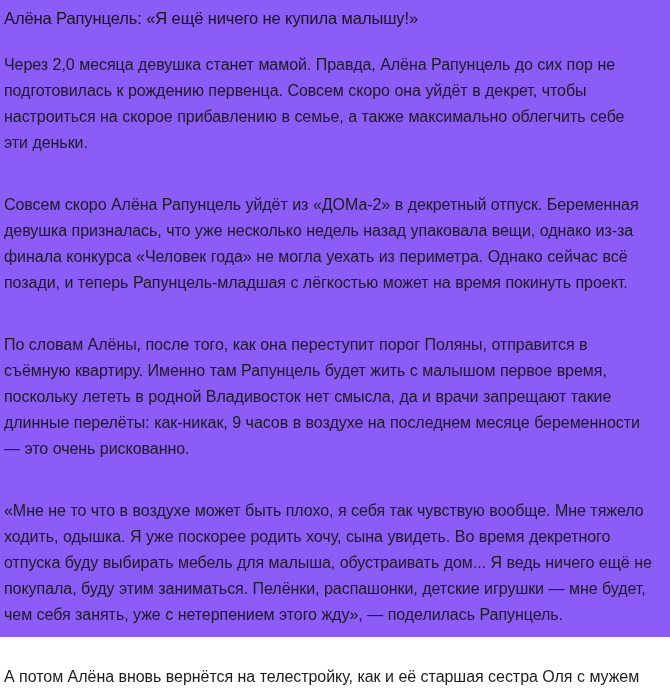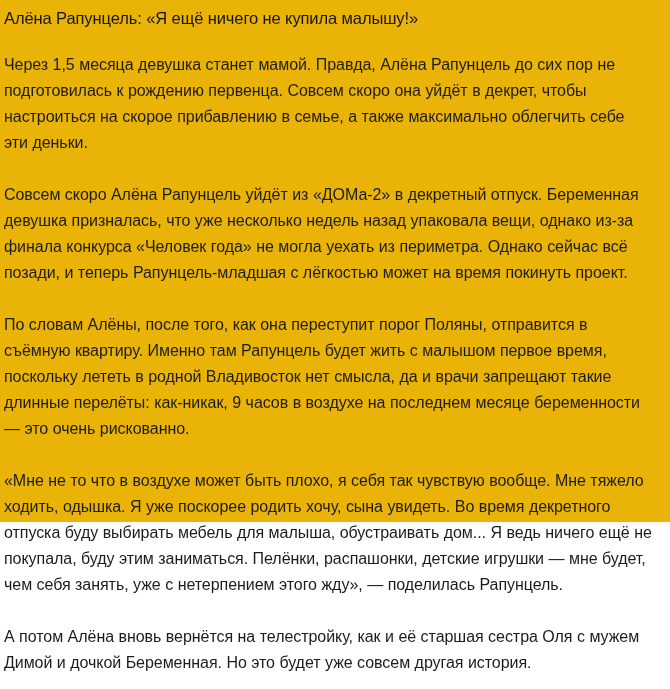--- a/index.html
+++ b/index.html
@@ -11,24 +11,24 @@
   body {
     width: 670px;
     height: 689px;
     overflow: hidden;
     font-family: "Liberation Sans", "DejaVu Sans", sans-serif;
     color: #1a1a1a;
     -webkit-font-smoothing: antialiased;
   }
   .page {
     width: 670px;
-    height: 522px;
+    height: 637px;
     box-sizing: border-box;
     padding: 0 18px 0 4px;
-    background: #eab308;
+    background: #8b5cf6;
   }
   .article-title {
     font-size: 16.5px;
     line-height: 26px;
     font-weight: 400;
     color: #161616;
     margin: 0;
     padding-top: 5px;
     letter-spacing: -0.1px;
     white-space: nowrap;
@@ -41,36 +41,36 @@
     font-size: 16px;
     line-height: 26px;
     color: #1c1c1c;
     margin: 0;
     padding: 0;
     letter-spacing: -0.05px;
     word-spacing: 0.1px;
     text-align: left;
   }
   .paragraph + .paragraph {
-    margin-top: 26px;
+    margin-top: 36px;
   }
   .spacer-after-title {
     height: 21px;
   }
 </style>
 </head>
 <body>
 
 <div class="page">
 
   <h1 class="article-title">Алёна Рапунцель: «Я ещё ничего не купила малышу!»</h1>
 
   <div class="spacer-after-title"></div>
 
   <div class="body-text">
-    <p class="paragraph">Через 1,5 месяца девушка станет мамой. Правда, Алёна Рапунцель до сих пор не подготовилась к рождению первенца. Совсем скоро она уйдёт в декрет, чтобы настроиться на скорое прибавлению в семье, а также максимально облегчить себе эти деньки.</p>
+    <p class="paragraph">Через 2,0 месяца девушка станет мамой. Правда, Алёна Рапунцель до сих пор не подготовилась к рождению первенца. Совсем скоро она уйдёт в декрет, чтобы настроиться на скорое прибавлению в семье, а также максимально облегчить себе эти деньки.</p>
     <p class="paragraph">Совсем скоро Алёна Рапунцель уйдёт из «ДОМа-2» в декретный отпуск. Беременная девушка призналась, что уже несколько недель назад упаковала вещи, однако из-за финала конкурса «Человек года» не могла уехать из периметра. Однако сейчас всё позади, и теперь Рапунцель-младшая с лёгкостью может на время покинуть проект.</p>
     <p class="paragraph">По словам Алёны, после того, как она переступит порог Поляны, отправится в съёмную квартиру. Именно там Рапунцель будет жить с малышом первое время, поскольку лететь в родной Владивосток нет смысла, да и врачи запрещают такие длинные перелёты: как-никак, 9 часов в воздухе на последнем месяце беременности — это очень рискованно.</p>
     <p class="paragraph">«Мне не то что в воздухе может быть плохо, я себя так чувствую вообще. Мне тяжело ходить, одышка. Я уже поскорее родить хочу, сына увидеть. Во время декретного отпуска буду выбирать мебель для малыша, обустраивать дом... Я ведь ничего ещё не покупала, буду этим заниматься. Пелёнки, распашонки, детские игрушки — мне будет, чем себя занять, уже с нетерпением этого жду», — поделилась Рапунцель.</p>
     <p class="paragraph">А потом Алёна вновь вернётся на телестройку, как и её старшая сестра Оля с мужем Димой и дочкой Беременная. Но это будет уже совсем другая история.</p>
   </div>
 
 </div>
 
 </body></html>

